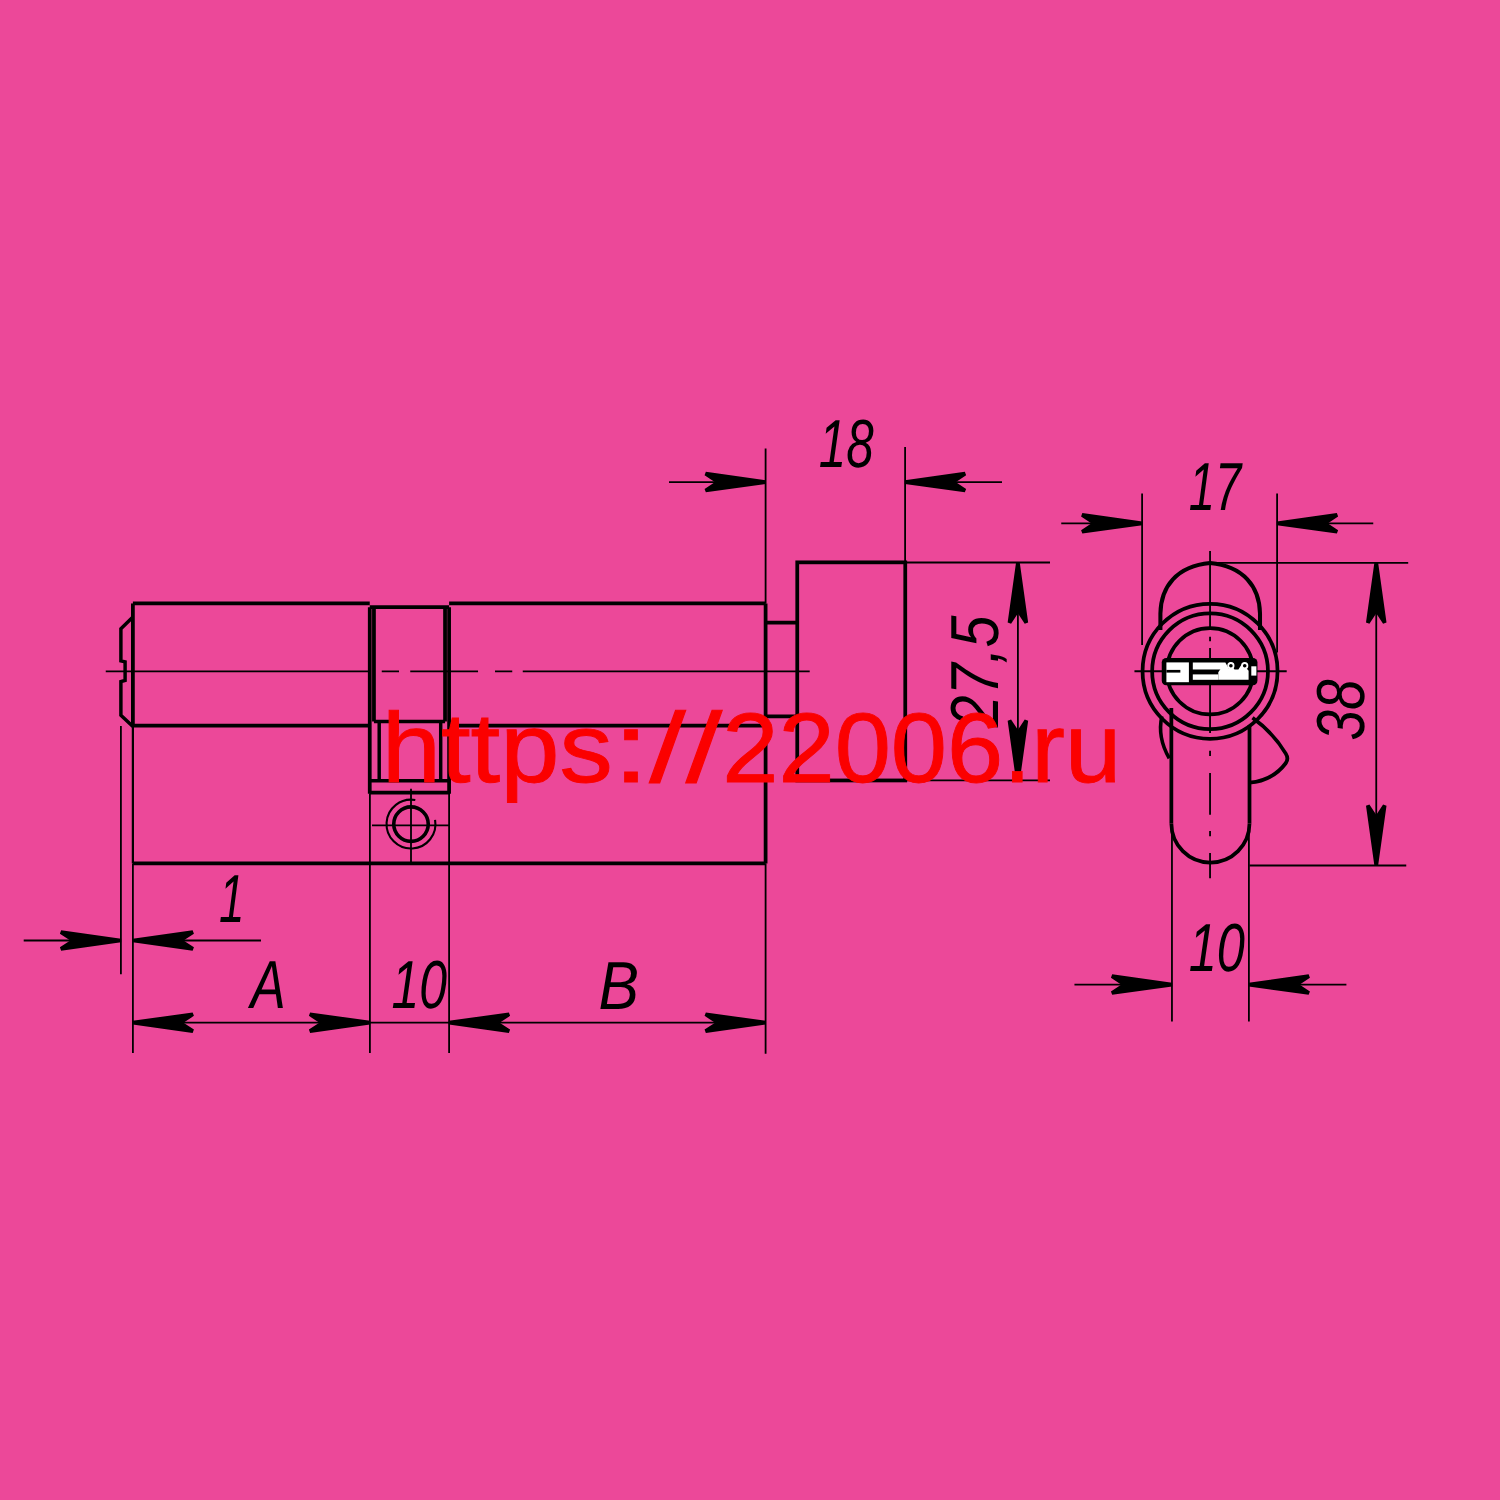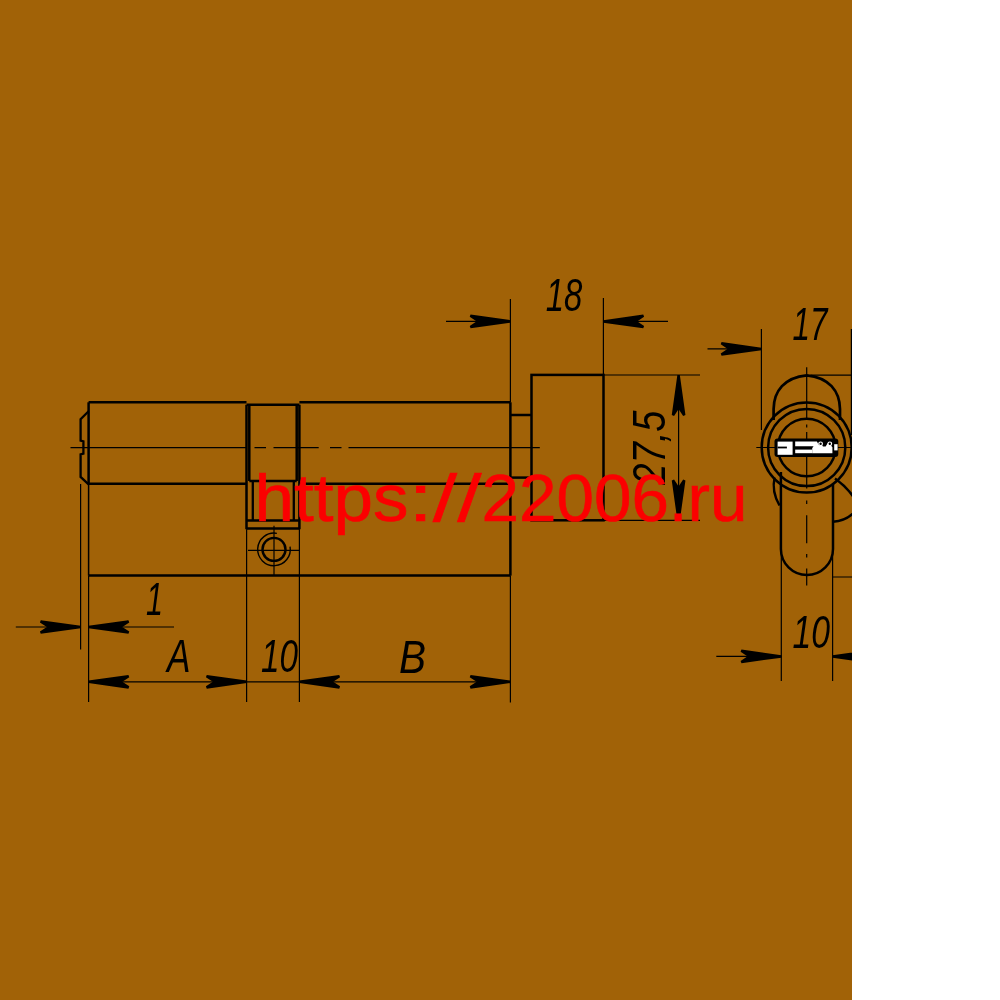--- a/index.html
+++ b/index.html
@@ -1,16 +1,16 @@
 <!DOCTYPE html>
 <html><head>
 <meta charset="utf-8">
 <style>
   html,body{margin:0;padding:0;background:#ffffff;}
-  .wrap{width:852px;height:1000px;position:relative;background:#a16207;overflow:hidden;}
+  .wrap{width:1000px;height:1000px;position:relative;background:#ec4899;overflow:hidden;}
   svg{position:absolute;top:0;left:0;}
   text{font-family:"Liberation Sans", sans-serif;font-style:italic;fill:#000;}
 </style>
 </head>
 <body>
 <div class="wrap">
 <svg width="1000" height="1000" viewBox="0 0 1000 1000">
 <defs>
 
   <path id="arr" d="M0,0 L-40,-5.6 L-31.5,0 L-40,5.6 Z" fill="#000"></path>

